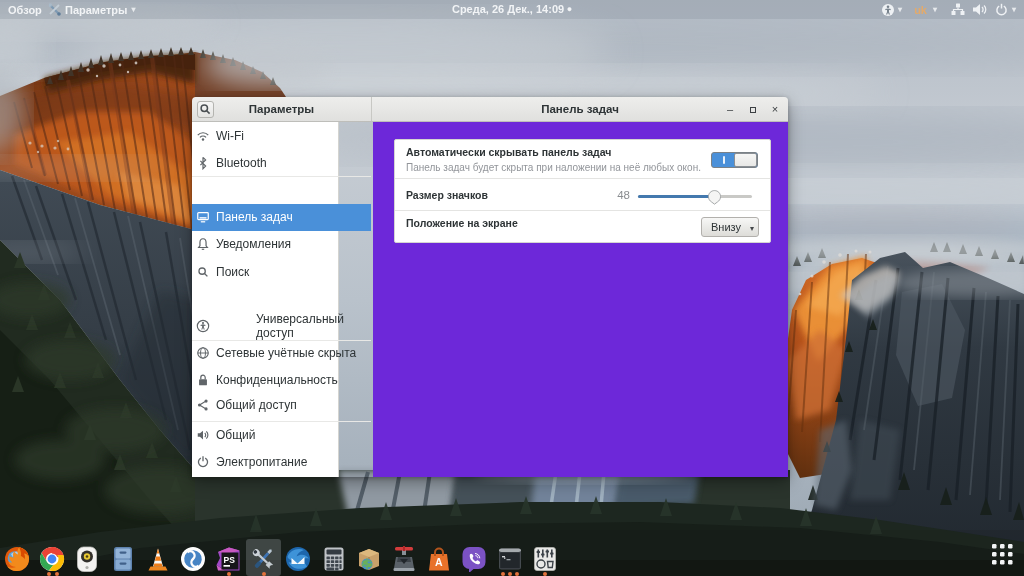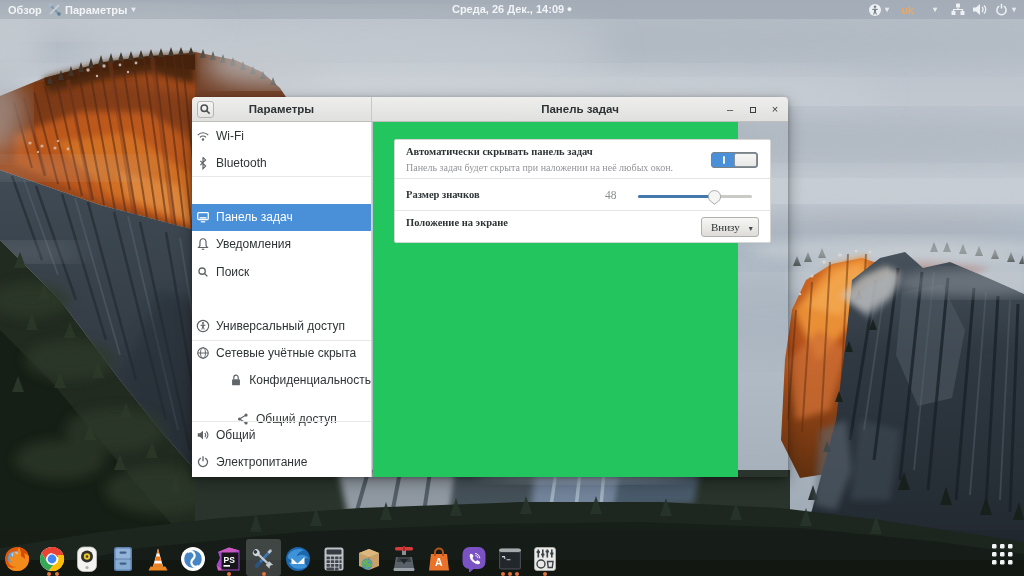--- a/index.html
+++ b/index.html
@@ -20,43 +20,43 @@
   #hdrL { position:absolute; left:0; top:0; width:180px; height:25px;
      background:linear-gradient(#eeeeec,#e0e0de); border-bottom:1px solid #bebeba;
      border-right:1px solid #c8c8c4; border-radius:4px 0 0 0; }
   #hdrR { position:absolute; left:180px; top:0; width:416px; height:25px;
      background:linear-gradient(#eeeeec,#e0e0de); border-bottom:1px solid #bebeba; border-radius:0 4px 0 0; }
   .hdr-title { text-align:center; font-weight:bold; font-size:11.5px; color:#2e3436; line-height:24px; }
   #searchbtn { position:absolute; left:5px; top:4px; width:17px; height:17px; border:1px solid #b4b4b0;
      border-radius:3px; background:linear-gradient(#f6f6f5,#e4e4e2); }
   .winbtn { position:absolute; top:0; width:20px; height:24px; color:#3c4043; font-size:11px; text-align:center; line-height:24px; font-weight:normal;}
 
-  #sidebar { position:absolute; left:0; top:25px; width:180px; height:355px; background:#ffffff;
+  #sidebar { position:absolute; left:0; top:25px; width:147px; height:355px; background:#ffffff;
      border-right:1px solid #d4d4d0; }
   .srow { position:absolute; left:0; width:179px; height:27px; display:flex; align-items:center; color:#2e3436; font-size:12px; }
   .srow .ic { width:14px; height:14px; margin-left:4px; margin-right:6px; flex:0 0 14px; }
   .srow.sel { background:#4a90d9; color:#ffffff; }
   .ssep { position:absolute; left:0; width:179px; height:1px; background:#e8e8e6; }
 
-  #content { position:absolute; left:181px; top:25px; width:365px; height:355px; background:#22c55e;font-family:Liberation Serif, serif; }
+  #content { position:absolute; left:181px; top:25px; width:415px; height:355px; background:#6d28d9; }
   #card { position:absolute; left:21px; top:16.5px; width:377px; height:104px; background:#ffffff;
      border:1px solid #d5d5d2; border-radius:2px; }
   .crow-sep { position:absolute; left:0; width:375px; height:1px; background:#e4e4e2; }
   .ctitle { position:absolute; left:11px; font-size:10.5px; font-weight:bold; color:#2e3436; }
   .csub { position:absolute; left:11px; font-size:10px; color:#92959a; }
 
   
   #toggle { position:absolute; left:316px; top:12px; width:47px; height:16px; border:1px solid #7a8187;
      border-radius:3px; background:#4a90d9; }
   #toggle .knob { position:absolute; right:0px; top:0px; width:23px; height:14px; border:1px solid #8a8f94;
      border-radius:2px; background:linear-gradient(#f6f6f5,#e8e8e6); }
   #toggle .mark { position:absolute; left:11px; top:3px; width:2px; height:8px; background:#eaf2fa; border-radius:1px; }
 
   
-  .num48 { position:absolute; left:210px; top:49px; width:25px; text-align:left; font-size:11.5px; color:#8a8d90; }
+  .num48 { position:absolute; left:210px; top:49px; width:25px; text-align:right; font-size:11.5px; color:#8a8d90; }
   .track { position:absolute; left:243px; top:55px; width:114px; height:3px; background:#c9c9c6; border-radius:2px; }
   .track .fill { position:absolute; left:0; top:0; height:3px; width:77px; background:#4479ae; border-radius:2px; }
   
 
   
   #dd { position:absolute; left:306px; top:77px; width:58px; height:20px; border:1px solid #b2b0ac;
     border-radius:3px; background:linear-gradient(#f7f7f6,#dddcd8); font-size:11px; color:#2e3436;
     line-height:19px; text-align:left; }
 
   
@@ -375,21 +375,21 @@
     Параметры <span style="font-size:8px; margin-left:4px; opacity:0.85;">▾</span>
   </div>
   <div id="tb-clock">Среда, 26 Дек., 14:09<span style="font-size:9px; position:relative; top:-1px;"> ●</span></div>
   <div id="tb-right">
     <svg width="14" height="14" viewBox="0 0 14 14" style="margin-right:3px;">
       <circle cx="7" cy="7" r="6" fill="#eef1f4"></circle>
       <circle cx="7" cy="3.8" r="1.3" fill="#77828c"></circle>
       <path d="M7 5.4 L4 6 L4.8 7.2 L6 6.8 L6 9 L5 11.5 L6.2 11.5 L7 9.4 L7.8 11.5 L9 11.5 L8 9 L8 6.8 L9.2 7.2 L10 6 Z" fill="#77828c"></path>
     </svg>
     <span style="font-size:8px; opacity:0.85; margin-right:12px;">▾</span>
-    <span style="color:#e3aa6b; margin-right:19px;">uk</span>
+    <span style="color:#e3aa6b; margin-right:6px;">uk</span>
     <span style="font-size:8px; opacity:0.85; margin-right:14px;">▾</span>
     <svg width="14" height="13" viewBox="0 0 14 13" style="margin-right:7px;">
       <g fill="#eef1f4">
             <rect x="5" y="0.5" width="4" height="4" rx="0.5"></rect>
             <rect x="0.5" y="8" width="4" height="4" rx="0.5"></rect>
             <rect x="9.5" y="8" width="4" height="4" rx="0.5"></rect>
           </g>
       <g stroke="#eef1f4" stroke-width="1.2" fill="none">
             <path d="M7 4.5 L7 6.5 M2.5 8 L2.5 6.5 L11.5 6.5 L11.5 8"></path>
           </g>
@@ -451,44 +451,44 @@
           </svg>
           <span>Уведомления</span>
         </div>
         <div class="srow" style="top:136.0px;">
           <svg class="ic" viewBox="0 0 16 16">
             <circle cx="7" cy="7" r="3.6" fill="none" stroke="#606569" stroke-width="1.5"></circle>
             <line x1="9.7" y1="9.7" x2="13" y2="13" stroke="#606569" stroke-width="1.6"></line>
           </svg>
           <span>Поиск</span>
         </div>
-        <div class="srow" style="top:190.4px;">
+        <div class="srow" style="top:190.4px;gap:40px;">
           <svg class="ic" viewBox="0 0 16 16">
             <circle cx="8" cy="8" r="6.5" fill="none" stroke="#606569" stroke-width="1.3"></circle>
             <circle cx="8" cy="4.6" r="1.2" fill="#606569"></circle>
             <path d="M8 6 L5 6.8 L5.6 8 L7 7.6 L7 9.4 L6 12 L7.2 12 L8 9.8 L8.8 12 L10 12 L9 9.4 L9 7.6 L10.4 8 L11 6.8 Z" fill="#606569"></path>
           </svg>
           <span>Универсальный доступ</span>
         </div>
         <div class="srow" style="top:217.6px;">
           <svg class="ic" viewBox="0 0 16 16">
             <circle cx="8" cy="8" r="6" fill="none" stroke="#606569" stroke-width="1.3"></circle>
             <ellipse cx="8" cy="8" rx="2.8" ry="6" fill="none" stroke="#606569" stroke-width="1.1"></ellipse>
             <line x1="2" y1="8" x2="14" y2="8" stroke="#606569" stroke-width="1.1"></line>
           </svg>
           <span>Сетевые учётные скрыта</span>
         </div>
-        <div class="srow" style="top:244.8px;justify-content:flex-end;">
+        <div class="srow" style="top:244.8px;">
           <svg class="ic" viewBox="0 0 16 16">
             <rect x="3.5" y="7" width="9" height="7" rx="1" fill="#606569"></rect>
             <path d="M5.5 7 L5.5 5 A2.5 2.5 0 0 1 10.5 5 L10.5 7" fill="none" stroke="#606569" stroke-width="1.4"></path>
           </svg>
           <span>Конфиденциальность</span>
         </div>
-        <div class="srow" style="top:283px;padding-left:40px;">
+        <div class="srow" style="top:269px;">
           <svg class="ic" viewBox="0 0 16 16">
             <circle cx="11.5" cy="3.5" r="1.8" fill="#606569"></circle>
             <circle cx="4" cy="8" r="1.8" fill="#606569"></circle>
             <circle cx="11.5" cy="12.5" r="1.8" fill="#606569"></circle>
             <line x1="4" y1="8" x2="11.5" y2="3.5" stroke="#606569" stroke-width="1.2"></line>
             <line x1="4" y1="8" x2="11.5" y2="12.5" stroke="#606569" stroke-width="1.2"></line>
           </svg>
           <span>Общий доступ</span>
         </div>
         <div class="srow" style="top:299.2px;">

